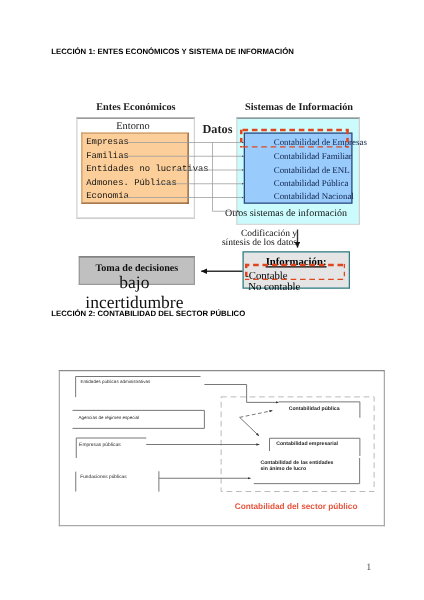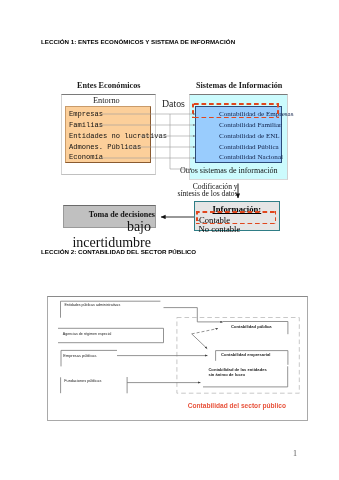--- a/index.html
+++ b/index.html
@@ -16,38 +16,38 @@
   .d1-title-right{position:absolute;left:196px;top:80.5px;font-size:8.2px;font-weight:bold;color:#1a1a1a;white-space:nowrap;}
   .d1-left-outer{position:absolute;left:61px;top:94px;width:95px;height:81px;border:0.7px solid #d2d2d2;border-top:1.1px solid #7a7a7a;border-bottom:0.8px solid #c0c0c0;box-sizing:border-box;}
   .d1-entorno{position:absolute;left:93px;top:95.5px;font-size:8.3px;color:#222;white-space:nowrap;}
   .d1-orange{position:absolute;left:65px;top:106px;width:86px;height:57px;background:#fccf9a;border:0.7px solid #c99b6a;border-right:0.9px solid #8a5a30;border-bottom:0.9px solid #8a5a30;box-sizing:border-box;}
   .ent{position:absolute;left:3px;font-size:7.1px;color:#111;white-space:nowrap;font-family:Liberation Mono, monospace;}
   .ent:nth-of-type(1){top:2.8px;}
   .ent:nth-of-type(2){top:13.7px;}
   .ent:nth-of-type(3){top:24.6px;text-align:center;}
   .ent:nth-of-type(4){top:35.5px;}
   .ent:nth-of-type(5){top:46.4px;}
-  .d1-datos{position:absolute;left:162px;top:97.5px;font-size:9.8px;color:#222;white-space:nowrap;}
+  .d1-datos{position:absolute;left:162px;top:97.5px;font-size:9.8px;color:#222;white-space:nowrap;font-weight:bold;}
   .d1-cyan{position:absolute;left:189px;top:94px;width:99px;height:86px;background:#ccfbfd;border:0.7px solid #d8d8d8;border-top:1.1px solid #7a7a7a;border-right:0.8px solid #cfcfcf;box-sizing:border-box;}
   .d1-blue{position:absolute;left:195px;top:106px;width:87px;height:57px;background:#99ccfd;border:0.9px solid #2b4b7a;box-sizing:border-box;}
   .sys{position:absolute;left:3px;font-size:7.1px;color:#11224a;white-space:nowrap;padding-left:20px;}
   .sys:nth-of-type(1){top:2.8px;}
   .sys:nth-of-type(2){top:13.7px;}
   .sys:nth-of-type(3){top:24.6px;}
   .sys:nth-of-type(4){top:35.5px;}
   .sys:nth-of-type(5){top:46.4px;}
   .d1-reddash{position:absolute;left:192.4px;top:103px;width:86.5px;height:15.3px;box-sizing:border-box;background:linear-gradient(90deg,#e0461d 58%,transparent 0) top/7.5px 1.5px repeat-x,linear-gradient(90deg,#e0461d 58%,transparent 0) bottom/7.5px 1.5px repeat-x,linear-gradient(0deg,#e0461d 58%,transparent 0) left/1.5px 6.5px repeat-y,linear-gradient(0deg,#e0461d 58%,transparent 0) right/1.5px 6.5px repeat-y;}
   .d1-otros{position:absolute;left:180px;top:165.5px;font-size:8px;color:#111;white-space:nowrap;}
   .d1-codif{position:absolute;left:177.5px;top:183px;font-size:7.6px;color:#111;line-height:7.4px;white-space:nowrap;text-align:right;}
   .d1-info{position:absolute;left:194px;top:201px;width:86px;height:30px;background:#e5e5e5;border:1.3px solid #2f7d86;box-sizing:border-box;}
   .d1-info-title{position:absolute;left:17.5px;top:2px;font-size:8.6px;font-weight:bold;color:#000;text-decoration:underline;white-space:nowrap;}
   .d1-info-i1{position:absolute;left:1.2px;top:12.6px;font-size:8.6px;color:#000;white-space:nowrap;}
   .d1-info-i2{position:absolute;left:3.5px;top:21.6px;font-size:8.6px;color:#000;white-space:nowrap;}
   .d1-info-dash{position:absolute;left:0.5px;top:8.5px;width:80.5px;height:13.5px;box-sizing:border-box;background:linear-gradient(90deg,#e0461d 58%,transparent 0) top/7.5px 1.5px repeat-x,linear-gradient(90deg,#e0461d 58%,transparent 0) bottom/7.5px 1.5px repeat-x,linear-gradient(0deg,#e0461d 58%,transparent 0) left/1.5px 6.5px repeat-y,linear-gradient(0deg,#e0461d 58%,transparent 0) right/1.5px 6.5px repeat-y;}
-  .d1-decision{position:absolute;left:63px;top:205px;width:93px;height:23px;background:#c0c0c0;border:0.8px solid #9a9a9a;border-top:1.1px solid #6a6a6a;box-sizing:border-box;text-align:right;padding-left:13px;}
+  .d1-decision{position:absolute;left:63px;top:205px;width:93px;height:23px;background:#c0c0c0;border:0.8px solid #9a9a9a;border-top:1.1px solid #6a6a6a;box-sizing:border-box;text-align:center;padding-left:13px;}
   .dl1{position:absolute;left:0;right:0;top:3.6px;font-size:8.1px;font-weight:bold;color:#111;}
   .dl2{position:absolute;left:0;right:4px;top:13px;font-size:14px;color:#111;}
 
   
   .diag2{position:absolute;left:0;top:0;width:339px;height:480px;}
   .d2-svg{position:absolute;left:0;top:293px;}
   .d2-outer{position:absolute;left:47px;top:296px;width:260.5px;height:125px;border:0.8px solid #a9a9a9;border-top:1px solid #8a8a8a;box-sizing:border-box;}
   .d2-lbl{position:absolute;font-family:"Liberation Sans",sans-serif;font-size:3.6px;color:#222;white-space:nowrap;letter-spacing:0.02px;}
   .l2a{left:64.4px;top:302.5px;font-size:3.6px;}
   .l2b{left:62.8px;top:332.3px;}

